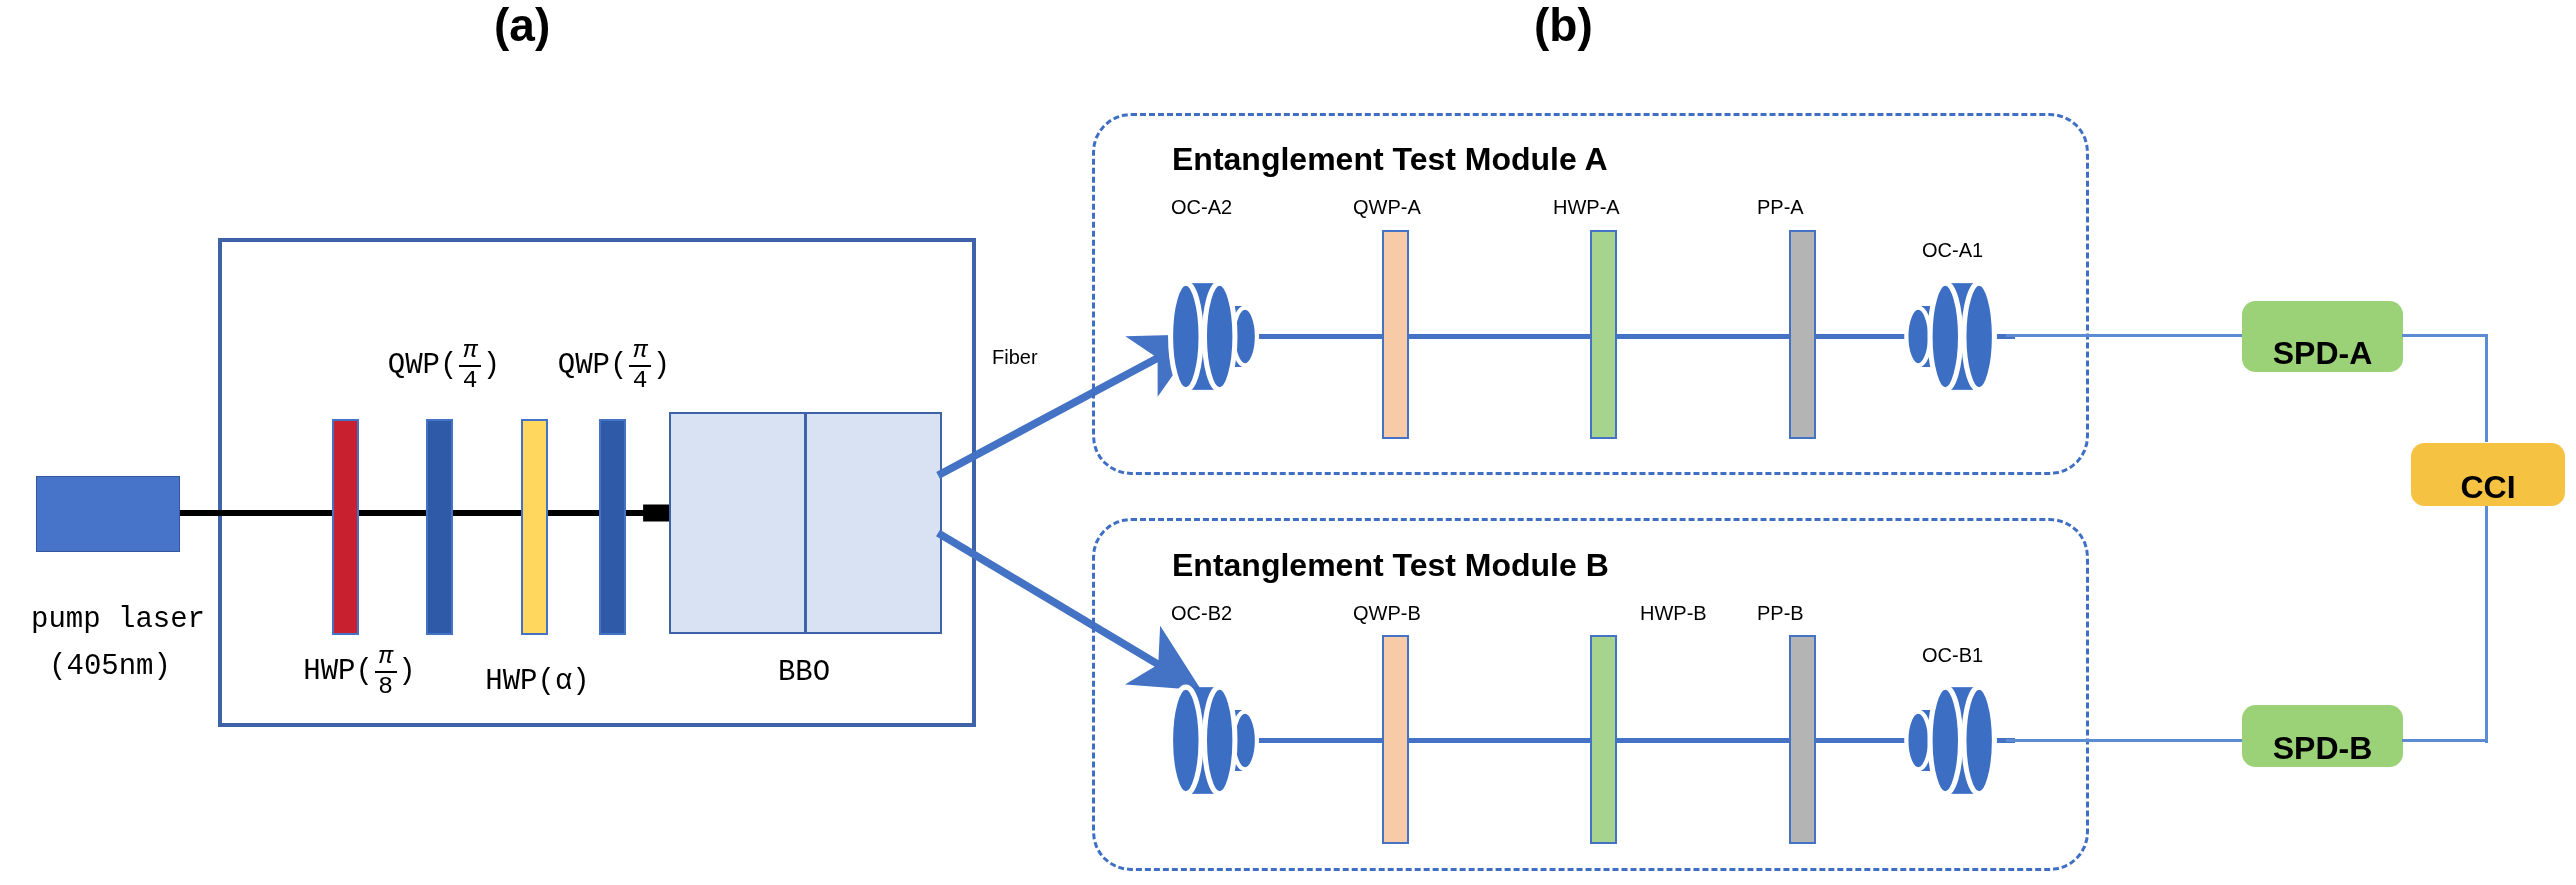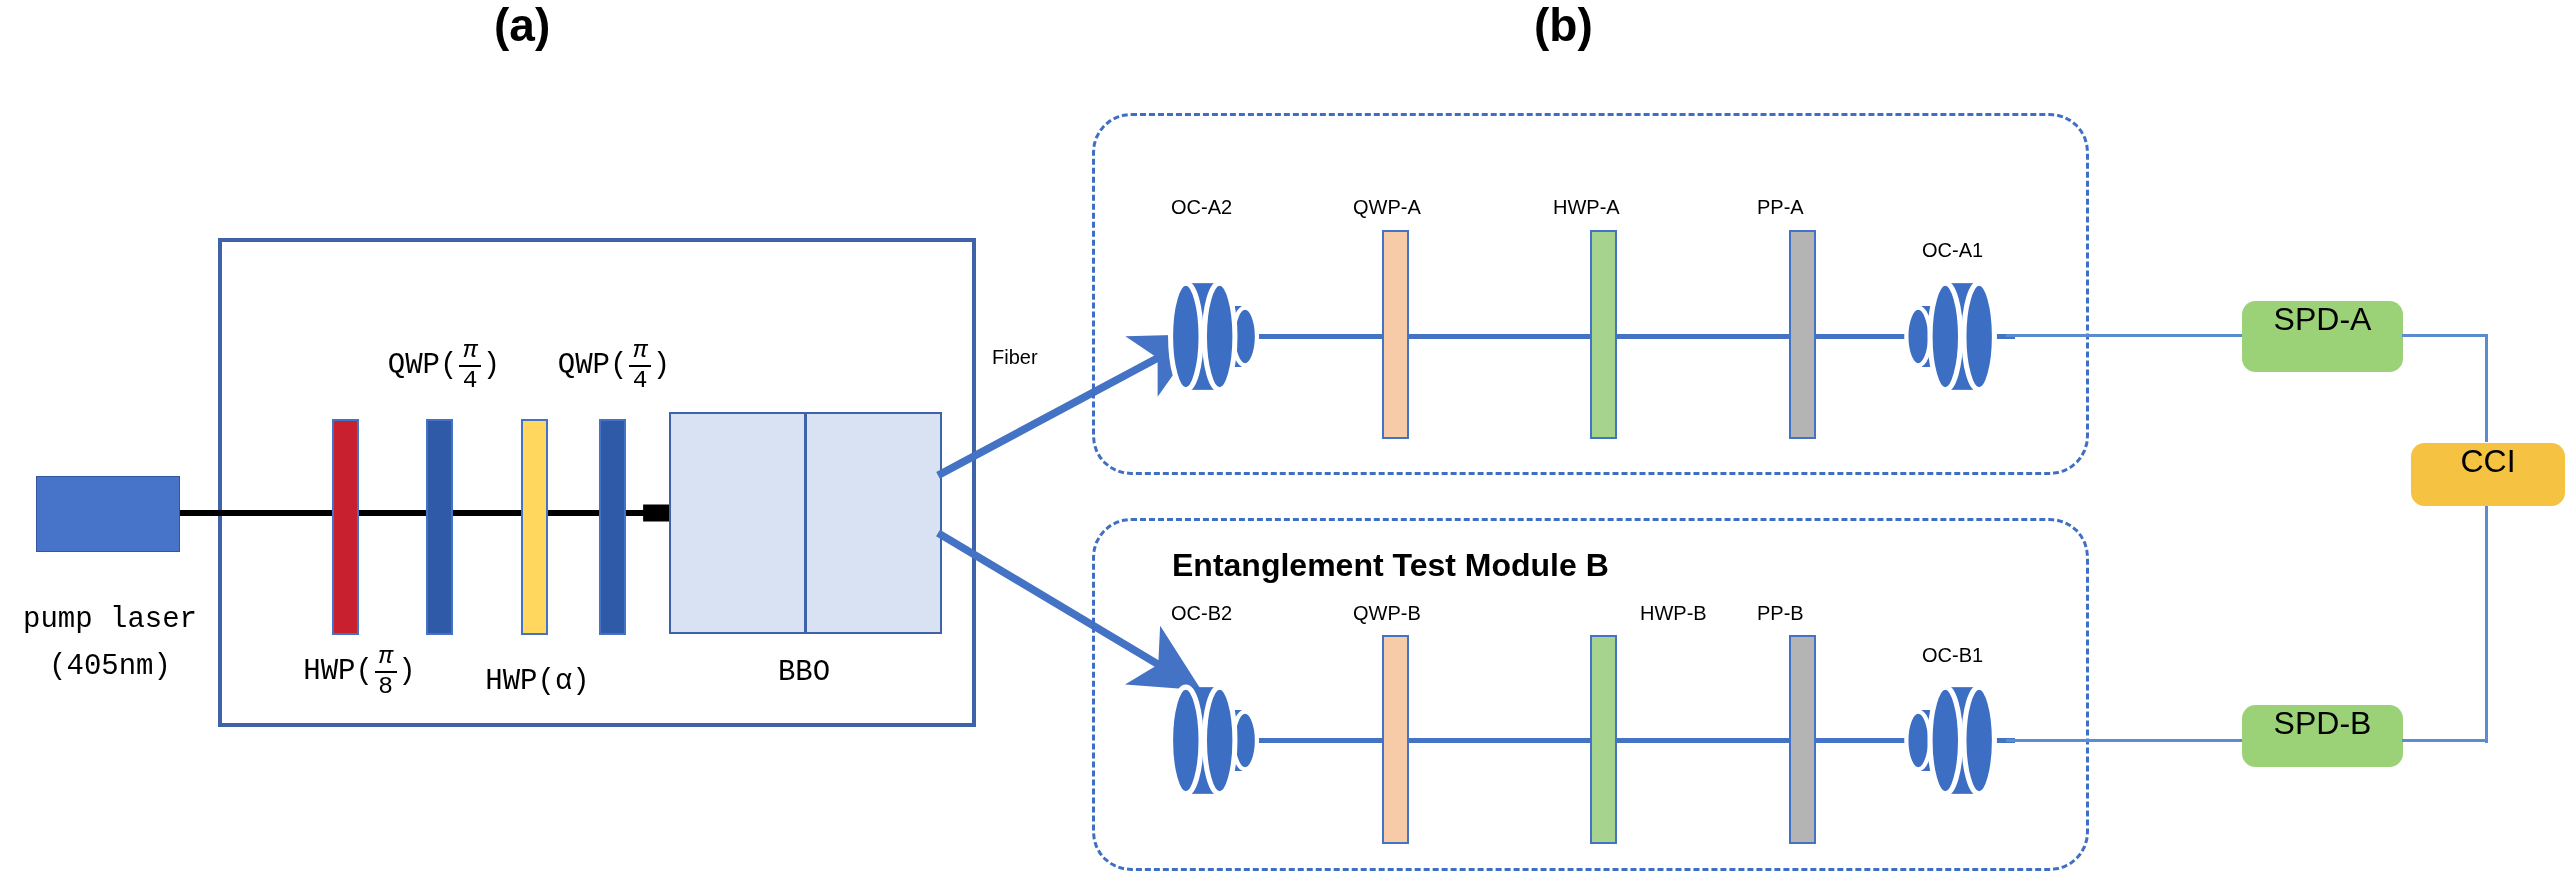--- a/index.html
+++ b/index.html
@@ -84,44 +84,44 @@
     border:2.5px solid #4472C4;
   }
   .bplate-qwp{background:#F7CBA7;}
   .bplate-hwp{background:#A6D48E;}
   .bplate-pp{background:#B4B4B4;}
 
   
   .pill{
     box-sizing:border-box;
     border-radius:13.5px;
-    display:flex;align-items:flex-start;justify-content:center;
-    font-family:"Liberation Sans", sans-serif;
-    font-weight:normal;font-size:32px;color:#000;
+    display:flex;align-items:flex-end;justify-content:center;
+    font-family:"Liberation Sans", sans-serif;
+    font-weight:bold;font-size:32px;color:#000;
   }
   .pill-green{background:#9BD277;}
   .pill-yellow{background:#F5C242;}
 
   
   .coll{position:absolute;}
   .coll svg{display:block;overflow:visible;}
 </style>
 </head>
 <body>
 
 <div id="stage">
 
   <div class="abs panel-letter" style="left:494px;top:1.7px;">(a)</div>
   <div class="abs panel-letter" style="left:1534px;top:1.7px;">(b)</div>
 
   <div class="abs solid-frame" style="left:218px;top:238px;width:758px;height:489px;"></div>
 
 
   <div class="abs laser-box" style="left:36px;top:476px;width:144px;height:76px;"></div>
-  <div class="abs serif-label" style="left:0px;top:603px;width:220px;">pump laser</div>
+  <div class="abs serif-label" style="left:0px;top:603px;width:220px;padding-left:8px;">pump laser</div>
   <div class="abs serif-label" style="left:0px;top:650px;width:220px;">(405nm)</div>
 
   <div class="abs beam-black" style="left:180px;top:510px;width:483px;"></div>
 
   <svg class="abs" style="left:643px;top:491px;" width="51" height="44" viewBox="0 0 60 52">
     <polygon points="0,16 34,16 34,6 56,26 34,46 34,36 0,36" fill="#000"></polygon>
   </svg>
 
   <div class="abs plate plate-red" style="left:332px;top:419px;width:27px;height:216px;"></div>
   <div class="abs plate plate-blue" style="left:426px;top:419px;width:27px;height:216px;"></div>
@@ -180,20 +180,21 @@
       <marker id="fa" markerWidth="9" markerHeight="9" refX="6" refY="4.5" orient="auto">
         <path d="M0,0 L9,4.5 L0,9 L2.4,4.5 z" fill="#4472C4"></path>
       </marker>
     </defs>
     <line x1="8" y1="232" x2="296" y2="78" stroke="#4472C4" stroke-width="9" marker-end="url(#fa)"></line>
     <line x1="8" y1="300" x2="296" y2="472" stroke="#4472C4" stroke-width="9" marker-end="url(#fa)"></line>
   </svg>
 
   <div class="abs dashed-frame" style="left:1092px;top:113px;width:997px;height:362px;"></div>
 
+  <div class="abs module-title" style="left:1172px;top:143px;">Entanglement Test Module A</div>
 
   <div class="abs sans-label" style="left:1171px;top:197px;">OC-A2</div>
   <div class="abs sans-label" style="left:1353px;top:197px;">QWP-A</div>
   <div class="abs sans-label" style="left:1553px;top:197px;">HWP-A</div>
   <div class="abs sans-label" style="left:1757px;top:197px;">PP-A</div>
   <div class="abs sans-label" style="left:1922px;top:240px;">OC-A1</div>
 
   <div class="abs beam-blue" style="left:1219px;top:334px;width:796px;"></div>
 
   <div class="coll" style="left:1167px;top:273px;">

